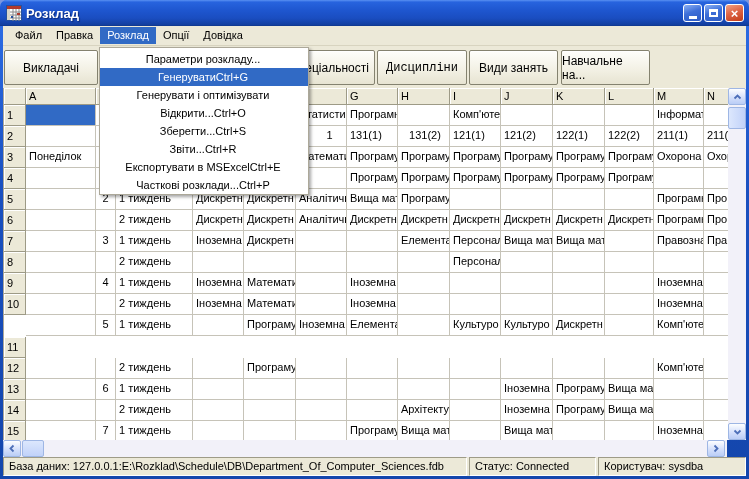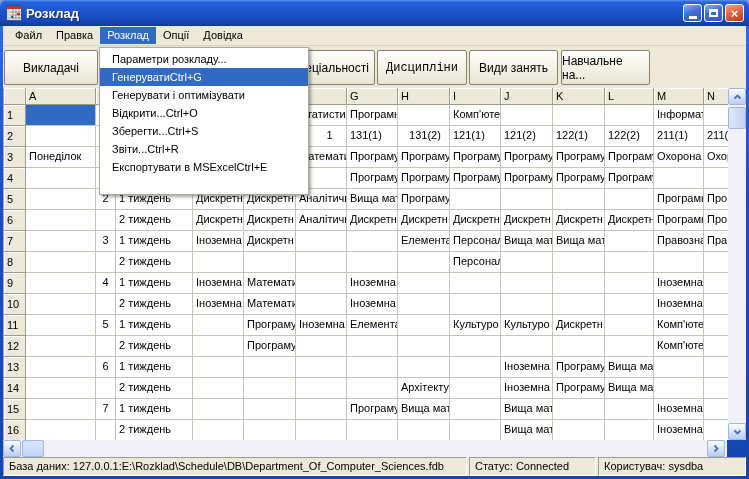--- a/index.html
+++ b/index.html
@@ -54,21 +54,21 @@
   .sb-btn{position:absolute;width:18px;height:17px;border:1px solid #9EB6E4;border-radius:2px;
     background:linear-gradient(180deg,#FDFEFF,#D2DEFB 60%,#BACDF6);
     display:flex;align-items:center;justify-content:center;}
   .sb-thumb{position:absolute;border:1px solid #9EB6E4;border-radius:2px;
     background:linear-gradient(90deg,#DCE7FD,#C1D2F9);}
   .vscroll .sb-thumb{left:0;top:19px;width:18px;height:22px;}
   .hscroll .sb-thumb{left:19px;top:0;width:22px;height:17px;background:linear-gradient(180deg,#DCE7FD,#C1D2F9);}
   
   .menu{position:absolute;left:96px;top:21px;width:210px;height:148px;background:#fff;
     border:1px solid #ACA899;box-shadow:2px 2px 3px rgba(0,0,0,.35);padding-top:2px;font-size:11px;z-index:50;}
-  .menu-item{height:18px;line-height:18px;display:flex;justify-content:flex-start;
+  .menu-item{height:18px;line-height:18px;display:flex;justify-content:center;
     padding:0 14px 0 12px;color:#000;cursor:default;}
   .menu-item.hl{background:#316AC5;color:#fff;}
   
   .statusbar{position:absolute;left:0;top:431px;width:743px;height:19px;display:flex;gap:2px;
     font-size:11px;background:#ECE9D8;}
   .status-panel{border:1px solid;border-color:#9E9B87 #FFFFFF #FFFFFF #9E9B87;
     padding:2px 5px 0;white-space:nowrap;overflow:hidden;position:relative;}
   .sp-db{flex:0 0 464px;}
   .sp-status{flex:0 0 127px;}
   .sp-user{flex:1 1 auto;}
@@ -298,21 +298,21 @@
           <div class="g-cell" style="width: 51px;">Іноземна</div>
           <div class="g-cell" style="width: 52px;"></div>
           <div class="g-cell" style="width: 51px;"></div>
           <div class="g-cell" style="width: 52px;"></div>
           <div class="g-cell" style="width: 52px;"></div>
           <div class="g-cell" style="width: 49px;"></div>
           <div class="g-cell" style="width: 50px;">Іноземна</div>
           <div class="g-cell" style="width: 60px;"></div>
         </div>
         <div class="g-row">
-          <div class="g-head" style="width: 22px; height: 21px; line-height: 18px;">11</div>
+          <div class="g-head" style="width: 22px; height: 21px; line-height: 18px; margin-top: 22px;">11</div>
           <div class="g-cell" style="width: 70px;"></div>
           <div class="g-cell colB" style="width: 20px;">5</div>
           <div class="g-cell" style="width: 77px;">1 тиждень</div>
           <div class="g-cell" style="width: 51px;"></div>
           <div class="g-cell" style="width: 52px;">Програму</div>
           <div class="g-cell" style="width: 51px;">Іноземна</div>
           <div class="g-cell" style="width: 51px;">Елемента</div>
           <div class="g-cell" style="width: 52px;"></div>
           <div class="g-cell" style="width: 51px;">Культуро</div>
           <div class="g-cell" style="width: 52px;">Культуро</div>
@@ -457,20 +457,24 @@
           <span>Зберегти...</span>
           <span>Ctrl+S</span>
         </div>
         <div class="menu-item">
           <span>Звіти...</span>
           <span>Ctrl+R</span>
         </div>
         <div class="menu-item">
           <span>Експортувати в MSExcel</span>
           <span>Ctrl+E</span>
+        </div>
+        <div class="menu-item">
+          <span>Часткові розклади...</span>
+          <span>Ctrl+P</span>
         </div>
       </div>
 
     <div class="statusbar">
       <div class="status-panel sp-db">База даних: 127.0.0.1:E:\Rozklad\Schedule\DB\Department_Of_Computer_Sciences.fdb</div>
       <div class="status-panel sp-status">Статус: Connected</div>
       <div class="status-panel sp-user">Користувач: sysdba</div>
     </div>
   </div>
 </div>

